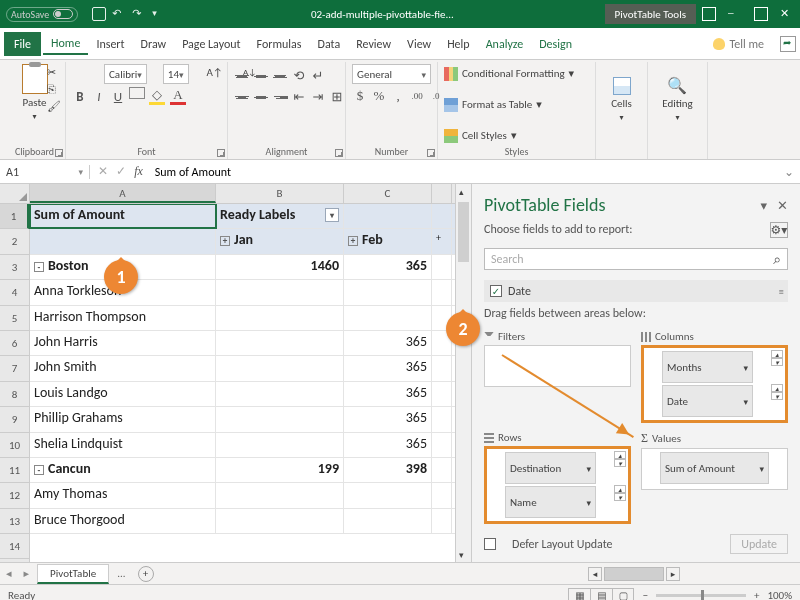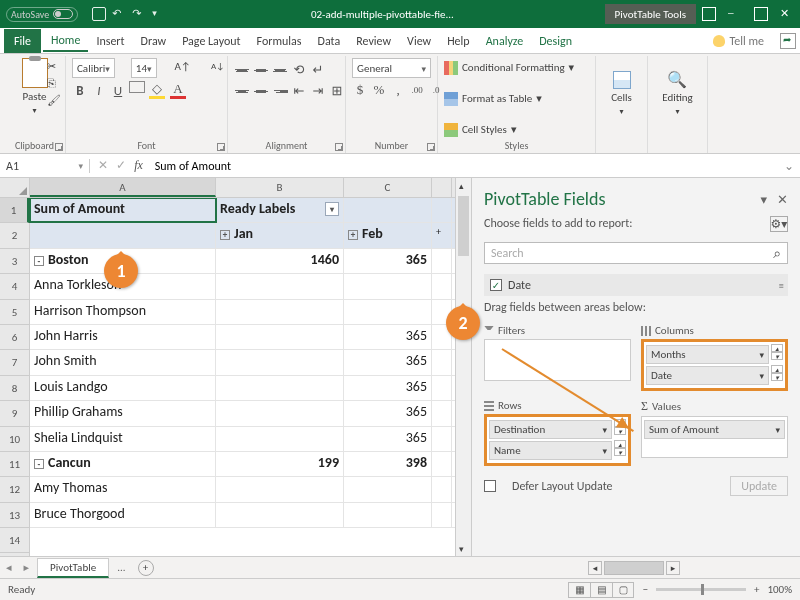--- a/index.html
+++ b/index.html
@@ -9,21 +9,21 @@
 .ttl-toggle{display:flex;align-items:center;gap:4px;border:1px solid rgba(255,255,255,.4);border-radius:8px;padding:0 4px;font-size:10px;color:#ccc;}
 .ttl-pill{width:20px;height:10px;border:1px solid #ccc;border-radius:6px;position:relative;}
 .ttl-pill::after{content:"";width:6px;height:6px;background:#ccc;border-radius:3px;position:absolute;left:1px;top:1px;}
 .ttl-qat{display:flex;gap:6px;margin-left:6px;}
 .ttl-qat span{width:14px;height:14px;display:inline-block;opacity:.9;}
 .ttl-center{flex:1;text-align:center;white-space:nowrap;overflow:hidden;}
 .ttl-tools{background:#555e54;padding:0 10px;height:20px;display:flex;align-items:center;margin:0 6px;font-size:11px;}
 .ttl-right{display:flex;gap:12px;align-items:center;}
 .ttl-right span{width:14px;height:14px;display:inline-block;}
 
-.menubar{height:26px;background:#fff;border-bottom:1px solid #ccc;display:flex;align-items:center;padding:0 4px;font-size:12px;}
+.menubar{height:32px;background:#fff;border-bottom:1px solid #ccc;display:flex;align-items:center;padding:0 4px;font-size:12px;}
 .menubar .mi{padding:3px 8px;cursor:pointer;}
 .menubar .mi.file{background:#217346;color:#fff;margin-right:2px;padding:5px 10px;}
 .menubar .mi.active{border-bottom:2px solid #217346;color:#217346;}
 .menubar .mi.contextual{color:#217346;}
 .menubar .spacer{flex:1;}
 .menubar .tell{color:#777;display:flex;align-items:center;gap:4px;}
 .bulb{width:12px;height:12px;background:#fcd36a;border-radius:50% 50% 40% 40%;display:inline-block;}
 .share-box{width:16px;height:16px;border:1px solid #999;margin-left:8px;position:relative;}
 .share-box::after{content:"➦";position:absolute;left:2px;top:-1px;font-size:10px;color:#217346;}
 
@@ -102,21 +102,21 @@
 .drag-note{padding:2px 12px 6px;color:#555;}
 .areas{display:grid;grid-template-columns:1fr 1fr;gap:6px 10px;padding:2px 12px;}
 .area{}
 .area-title{display:flex;align-items:center;gap:4px;color:#555;font-size:11px;padding:2px 0;}
 .funnel{width:10px;height:10px;background:linear-gradient(#888 40%,transparent 40%);clip-path:polygon(0 0,100% 0,60% 50%,60% 100%,40% 100%,40% 50%);}
 .colicn{display:inline-block;width:10px;height:10px;background:repeating-linear-gradient(90deg,#888 0 2px,transparent 2px 4px);}
 .rowicn{display:inline-block;width:10px;height:10px;background:repeating-linear-gradient(#888 0 2px,transparent 2px 4px);}
 .sigma{font-family:serif;font-size:12px;}
 .area-box{background:#fff;border:1px solid #ccc;min-height:42px;padding:2px;}
 .area-box.hl{border:3px solid #e38b2e;}
-.pill{background:#e8e8e8;border:1px solid #ccc;height:19px;margin:1px 0;display:flex;align-items:center;padding:0 4px;font-size:11px;}
+.pill{background:#e8e8e8;border:1px solid #ccc;height:32px;margin:1px 16px;display:flex;align-items:center;padding:0 4px;font-size:11px;}
 .pill::after{content:"▾";margin-left:auto;font-size:9px;}
 .spin{display:flex;flex-direction:column;width:12px;margin-left:2px;}
 .spin i{height:8px;border:1px solid #bbb;font-size:7px;text-align:center;line-height:7px;}
 .pillrow{display:flex;}
 .defer{display:flex;align-items:center;gap:16px;padding:8px 12px;color:#555;}
 .defer .upd{margin-left:auto;border:1px solid #ccc;padding:2px 10px;color:#aaa;}
 
 .callout{position:absolute;width:34px;height:34px;background:#ed8733;color:#fff;border-radius:50%;display:flex;align-items:center;justify-content:center;font-size:18px;font-weight:700;box-shadow:1px 1px 3px rgba(0,0,0,.3);}
 .callout::before{content:"";position:absolute;top:-10px;left:10px;border:7px solid transparent;border-bottom-color:#ed8733;}
 .arrow{position:absolute;width:170px;height:2px;background:#e38b2e;transform-origin:left center;}
@@ -195,21 +195,21 @@
     <div style="position:absolute;right:4px;top:4px;display:flex;flex-direction:column;gap:4px;">
       <span>✂</span>
       <span>⎘</span>
       <span>🖌</span>
     </div>
     <div class="group-label">Clipboard</div>
     <div class="dlg"></div>
   </div>
 
   <div class="group font-grp">
-    <div style="display:flex;gap:16px;">
+    <div style="display:flex;gap:16px;margin-left:32px;">
       <div class="combo" style="flex:1;">Calibri</div>
       <div class="combo" style="width:38px;">14</div>
       <span style="padding:2px;">A↑</span>
       <span style="padding:2px;font-size:9px;">A↓</span>
     </div>
     <div class="btnrow">
       <span>
           <b>B</b>
         </span>
       <span>

